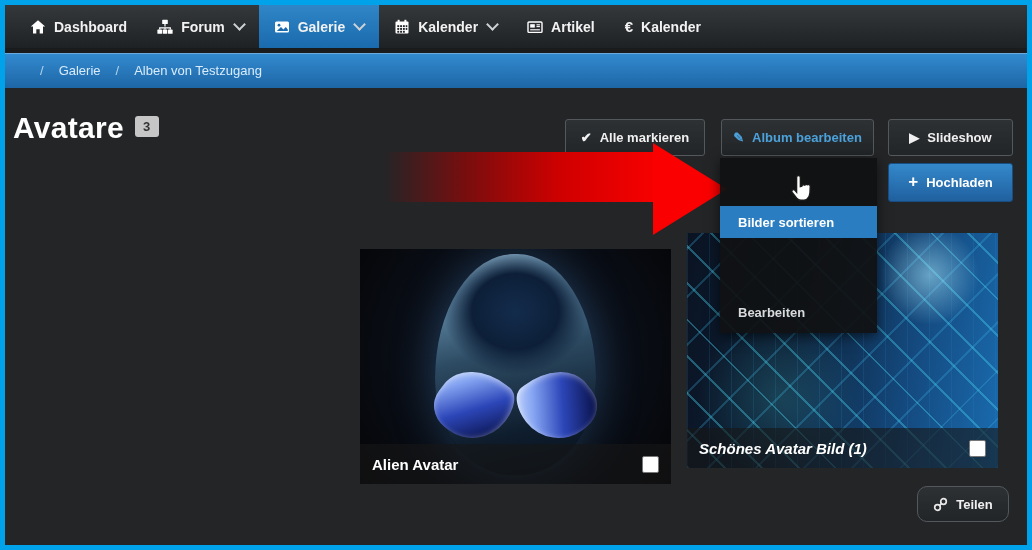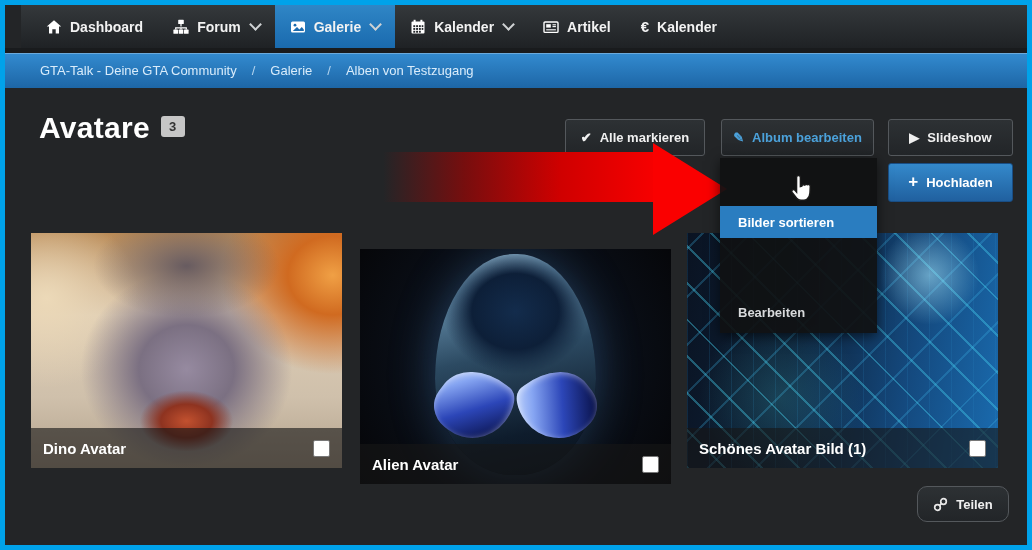--- a/index.html
+++ b/index.html
@@ -1,40 +1,40 @@
 <!DOCTYPE html>
 <html><head>
 <meta charset="utf-8">
 <style>
   html,body{margin:0;padding:0;background:#111;}
   .page{position:relative;width:1032px;height:550px;box-sizing:border-box;border:5px solid #00a2ea;
         background:#232527;overflow:hidden;font-family:"Liberation Sans",sans-serif;-webkit-font-smoothing:antialiased;}
 
   
   .nav{position:absolute;top:0;left:0;right:0;height:43px;display:flex;align-items:stretch;
-       background:linear-gradient(#34383b,#1f2225);padding-left:10px;z-index:5;margin-left:16px;}
+       background:linear-gradient(#34383b,#1f2225);padding-left:10px;z-index:5;}
   .nav-item{display:flex;align-items:center;gap:8px;padding:0 15px;color:#f2f2f2;
             font-size:14px;font-weight:bold;cursor:pointer;white-space:nowrap;}
   .nav-item.active{background:linear-gradient(#2f86c6,#1a6aae);}
   .nav-icon{width:16px;height:16px;display:inline-block;flex:none;}
   .nav-icon svg{width:16px;height:16px;display:block;}
   .euro-glyph{font-size:15px;font-weight:bold;line-height:1;}
   .chev{width:7px;height:7px;border-right:2px solid #cfd2d4;border-bottom:2px solid #cfd2d4;
         transform:rotate(45deg);margin-top:-4px;margin-left:2px;flex:none;}
   .nav-gap{position:absolute;top:43px;left:0;right:0;height:5px;background:#191b1d;z-index:4;}
 
   
   .breadcrumb{position:absolute;top:48px;left:0;right:0;height:35px;display:flex;align-items:center;
               gap:15px;padding-left:35px;font-size:13px;color:#d9ecfb;z-index:5;
               background:linear-gradient(#338bd0,#1d66a6);box-shadow:inset 0 1px 0 rgba(255,255,255,.28);}
   .breadcrumb .bc-link{cursor:pointer;}
   .breadcrumb .sep{color:#b3d4ef;}
 
   
-  .page-title{position:absolute;left:34px;top:106px;color:#fff;font-size:30px;font-weight:bold;letter-spacing:.3px;z-index:5;}
+  .page-title{position:absolute;left:8px;top:106px;color:#fff;font-size:30px;font-weight:bold;letter-spacing:.3px;z-index:5;}
   .count-badge{display:inline-block;background:#c6c6c6;color:#333;font-size:13px;font-weight:bold;
                padding:3px 8px;border-radius:3px;vertical-align:7px;margin-left:11px;}
 
   
   .btn{position:absolute;height:37px;box-sizing:border-box;display:flex;align-items:center;justify-content:center;
        gap:8px;background:linear-gradient(#2d3134,#222528);border:1px solid #54585c;border-radius:3px;
        color:#f0f0f0;font-size:13px;font-weight:bold;cursor:pointer;z-index:10;}
   .btn .glyph{font-size:13px;line-height:1;}
   #btn-select-all{left:560px;top:114px;width:140px;}
   #btn-edit-album{left:716px;top:114px;width:153px;color:#4ba1da;}
@@ -57,21 +57,21 @@
   .arrow-shaft{position:absolute;left:378px;top:147px;width:272px;height:50px;z-index:20;
     background:linear-gradient(to right,rgba(255,0,0,0) 0%,rgba(140,8,8,.8) 30%,#cf0000 65%,#f70000 100%);}
   .arrow-head{position:absolute;left:648px;top:138px;width:74px;height:92px;background:#fa0000;
     clip-path:polygon(0 0,100% 50%,0 100%);z-index:20;}
 
   
   .cursor{position:absolute;left:782px;top:170px;width:27px;height:31px;z-index:40;pointer-events:none;}
 
   
   .card{position:absolute;top:228px;width:311px;height:235px;overflow:hidden;background:#000;cursor:pointer;z-index:6;}
-  #card-1{left:26px;} #card-2{left:355px;margin-top:16px;} #card-3{left:682px;}
+  #card-1{left:26px;} #card-2{left:355px;margin-top:16px;} #card-3{left:682px;font-style:italic;}
   .card-art{position:absolute;inset:0;}
   .caption{position:absolute;left:0;right:0;bottom:0;height:40px;display:flex;align-items:center;
            padding:0 12px;background:rgba(22,22,22,.62);color:#fff;font-size:15px;font-weight:bold;}
   .checkbox{margin-left:auto;width:15px;height:15px;background:#fff;border:1px solid #777;border-radius:2px;cursor:pointer;flex:none;}
 
   
   .art-dino{background:
     radial-gradient(ellipse 30% 22% at 50% 14%, #675b60 0%, rgba(103,91,96,0) 100%),
     radial-gradient(ellipse 15% 13% at 50% 80%, #c2512f 0%, #8e3320 55%, rgba(142,51,32,0) 100%),
     radial-gradient(ellipse 34% 42% at 50% 58%, #968aa0 0%, #7b7082 45%, rgba(123,112,130,0) 100%),
@@ -179,21 +179,20 @@
       <span>Artikel</span>
     </div>
     <div class="nav-item">
       <span class="euro-glyph">€</span>
       <span>Kalender</span>
     </div>
   </div>
   <div class="nav-gap"></div>
 
   <div class="breadcrumb">
-    <span class="bc-link">GTA-Talk - Deine GTA Community</span>
     <span class="sep">/</span>
     <span class="bc-link">Galerie</span>
     <span class="sep">/</span>
     <span class="bc-link">Alben von Testzugang</span>
   </div>
 
   <div class="page-title">
     <span>Avatare</span><span class="count-badge">3</span>
   </div>
 
@@ -222,27 +221,20 @@
 
   <div class="arrow-shaft"></div>
   <div class="arrow-head"></div>
 
   <div class="cursor">
     <svg viewBox="0 0 24 28">
         <path d="M8.5 2.2c0-1 .8-1.8 1.7-1.8s1.7.8 1.7 1.8v8.1l1.2-.3c.2-.8 1-1.4 1.9-1.2l.8.2c.3-.5 1-.8 1.7-.6l.8.3c.4-.3 1-.4 1.5-.1.6.3.9 1 .9 1.7l-.3 5.8c-.1 2-.8 3.9-2.5 5.3-.8.7-1.9 1-3 1h-2.5c-1.5 0-2.9-.7-3.8-1.8l-4-5c-.5-.7-.5-1.7.2-2.3.7-.6 1.7-.5 2.3.2l1.4 1.6z" fill="#fff" stroke="#1a1a1a" stroke-width="1.3"></path>
       </svg>
   </div>
 
-  <div class="card" id="card-1">
-    <div class="card-art art-dino"></div>
-    <div class="caption">
-      <span>Dino Avatar</span>
-      <span class="checkbox"></span>
-    </div>
-  </div>
 
   <div class="card" id="card-2">
     <div class="card-art art-alien">
       <div class="alien-head">
         <div class="alien-eye left"></div>
         <div class="alien-eye right"></div>
       </div>
     </div>
     <div class="caption">
       <span>Alien Avatar</span>

